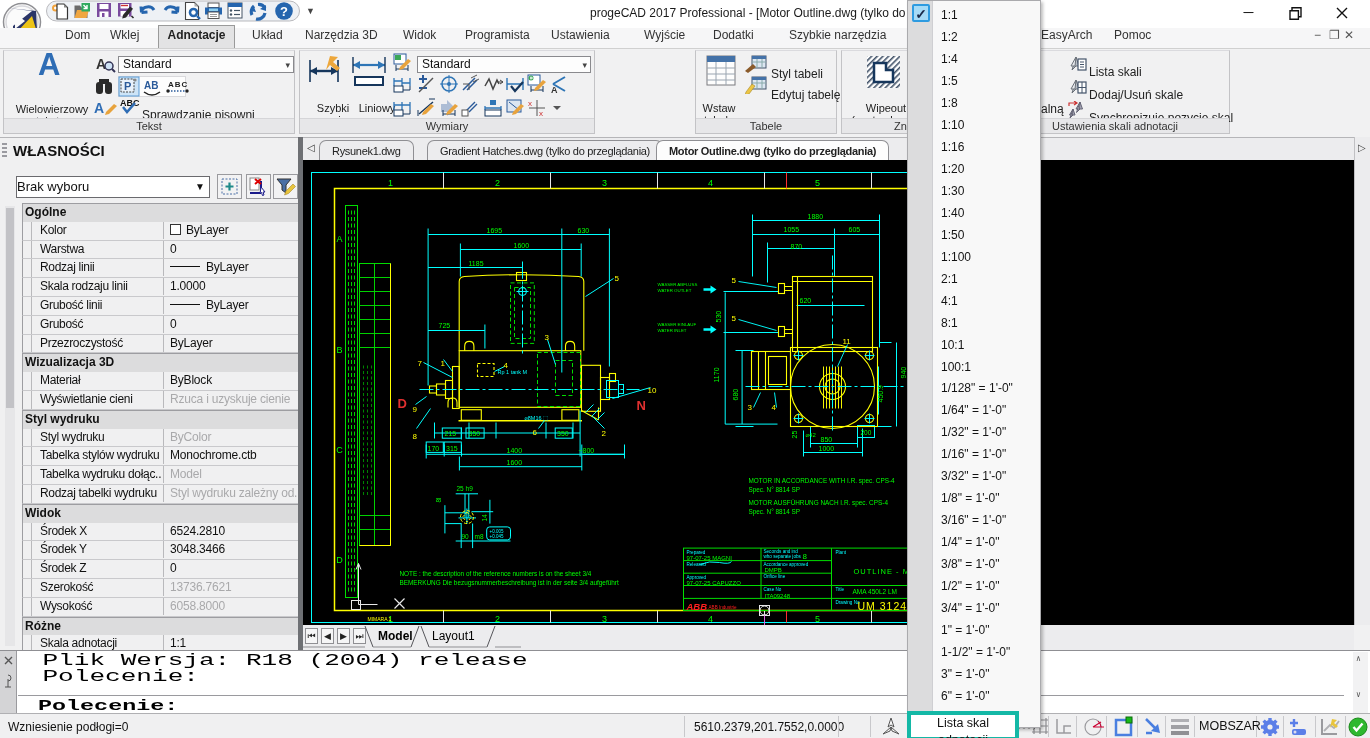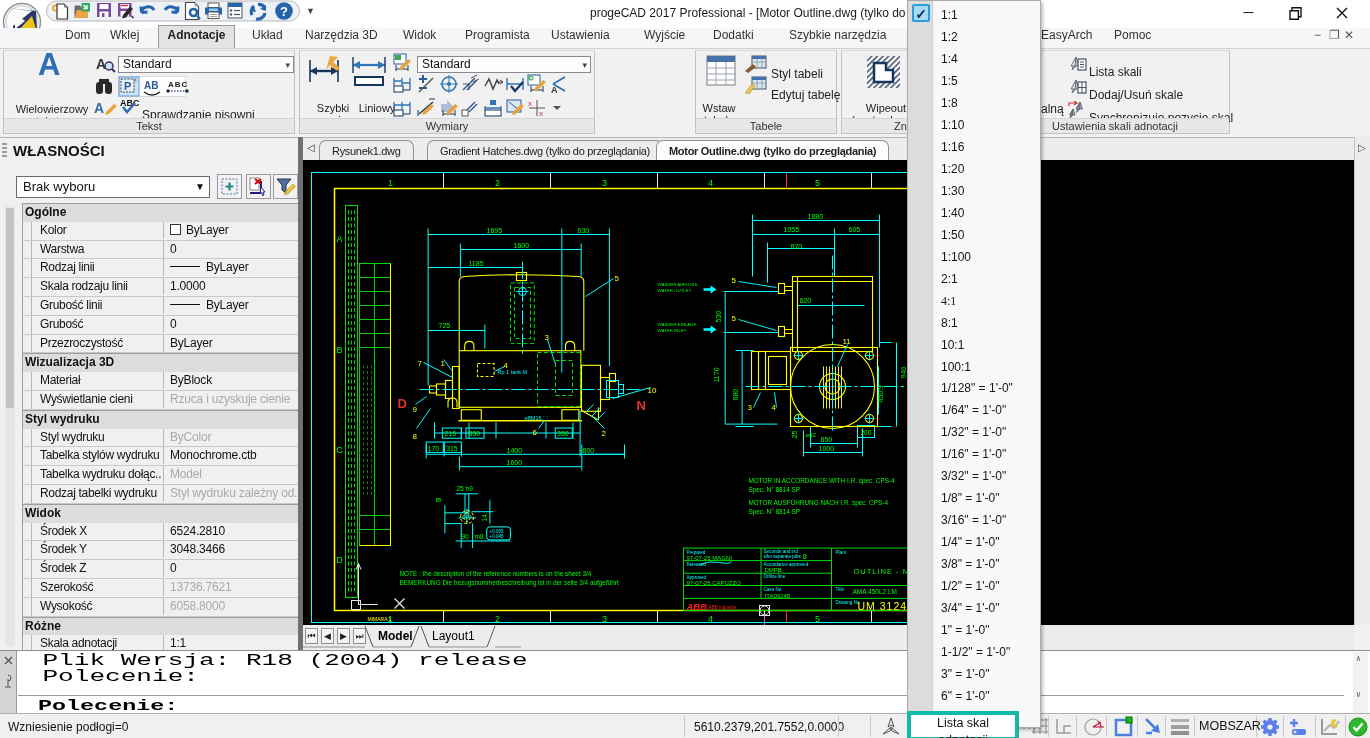--- a/index.html
+++ b/index.html
@@ -23,21 +23,21 @@
 .rpanel { position:absolute; top:1px; height:84px; background:#f1f1f2; border:1px solid #c3c3c6; border-top:1px solid #dadade; }
 .rlabel { position:absolute; left:0; bottom:0; width:100%; height:15px; background:#e7e7e9; font-size:11px; color:#333; text-align:center; line-height:15px; border-top:1px solid #d5d5d8; }
 .rtxt { font-size:11px; color:#222; text-align:center; position:absolute; line-height:11.5px;margin-top:10px; }
 .combo { position:absolute; height:17px; background:#fdfdfd; border:1px solid #8a8a8e; font-size:12px; color:#111; padding-left:4px; line-height:15px; }
 .combo:after { content:"▾"; position:absolute; right:3px; top:1px; font-size:9px; color:#444; }
 
 
 #props { position:absolute; left:0; top:137px; width:301px; height:513px; background:#f0f0f1; border-right:1px solid #a7a7aa; border-top:1px solid #b5b5b8; }
 #props-title { position:absolute; left:13px; top:4px; font-size:15px; font-weight:bold; color:#111; }
 .grip { position:absolute; left:2px; top:5px; width:5px; height:16px; background:repeating-linear-gradient(#9a9aa0 0 2px, transparent 2px 4px); }
-#props-combo { position:absolute; left:16px; top:38px; width:194px; height:22px; background:#fff; border:1px solid #6a6a6e; font-size:13px; color:#111; line-height:20px; padding-left:6px; }
+#props-combo { position:absolute; left:16px; top:38px; width:194px; height:22px; background:#fff; border:1px solid #6a6a6e; font-size:13px; color:#111; line-height:20px; }
 .pbtn { position:absolute; top:36px; width:25px; height:25px; background:#f2f2f3; border:1px solid #9a9a9e; }
 #pgrid { position:absolute; left:22px; top:65px; width:301px; height:447px; background:#f0f0f1; font-size:12px; color:#111; overflow:hidden; }
 .sect { position:relative; height:18.8px; background:#dcdcdd; border:1px solid #9d9da1; border-bottom:none; font-weight:bold; padding-left:2px; line-height:17px; box-sizing:border-box; }
 .sect .tri { position:absolute; right:8px; top:6px; width:0; height:0; border-left:5px solid transparent; border-right:5px solid transparent; border-bottom:6px solid #111; }
 .prow { position:relative; height:18.8px; border-left:1px solid #9d9da1; border-right:1px solid #9d9da1; border-bottom:1px solid #c9c9cc; background:#f0f0f1; box-sizing:border-box; }
 .prow .ind { position:absolute; left:0; top:0; width:9px; height:100%; border-right:1px solid #b9b9bc; }
 .prow .lab { position:absolute; left:17px; top:0; width:122px; line-height:17px; white-space:nowrap; overflow:hidden; letter-spacing:-0.3px; }
 .prow .val { position:absolute; left:140px; top:0; right:0; line-height:17px; border-left:1px solid #b9b9bc; padding-left:6px; white-space:nowrap; overflow:hidden; letter-spacing:-0.2px; }
 .gray { color:#a9a9ab; }
 #pscroll { position:absolute; left:5px; top:68px; width:10px; height:440px; background:#e6e6e8; }
@@ -935,21 +935,21 @@
         <div class="dditem" style="top:72.91px;">1:5</div>
         <div class="dditem" style="top:94.88px;">1:8</div>
         <div class="dditem" style="top:116.85px;">1:10</div>
         <div class="dditem" style="top:138.82px;">1:16</div>
         <div class="dditem" style="top:160.79px;">1:20</div>
         <div class="dditem" style="top:182.76px;">1:30</div>
         <div class="dditem" style="top:204.73px;">1:40</div>
         <div class="dditem" style="top:226.7px;">1:50</div>
         <div class="dditem" style="top:248.67px;">1:100</div>
         <div class="dditem" style="top:270.64px;">2:1</div>
-        <div class="dditem" style="top:292.61px;font-family:Liberation Serif, serif;">4:1</div>
+        <div class="dditem" style="top:292.61px;">4:1</div>
         <div class="dditem" style="top:314.58px;">8:1</div>
         <div class="dditem" style="top:336.54999999999995px;">10:1</div>
         <div class="dditem" style="top:358.52px;">100:1</div>
         <div class="dditem" style="top:380.49px;">1/128" = 1'-0"</div>
         <div class="dditem" style="top:402.46px;">1/64" = 1'-0"</div>
         <div class="dditem" style="top:424.42999999999995px;">1/32" = 1'-0"</div>
         <div class="dditem" style="top:446.4px;">1/16" = 1'-0"</div>
         <div class="dditem" style="top:468.37px;">3/32" = 1'-0"</div>
         <div class="dditem" style="top:490.34px;">1/8" = 1'-0"</div>
         <div class="dditem" style="top:512.31px;">3/16" = 1'-0"</div>

